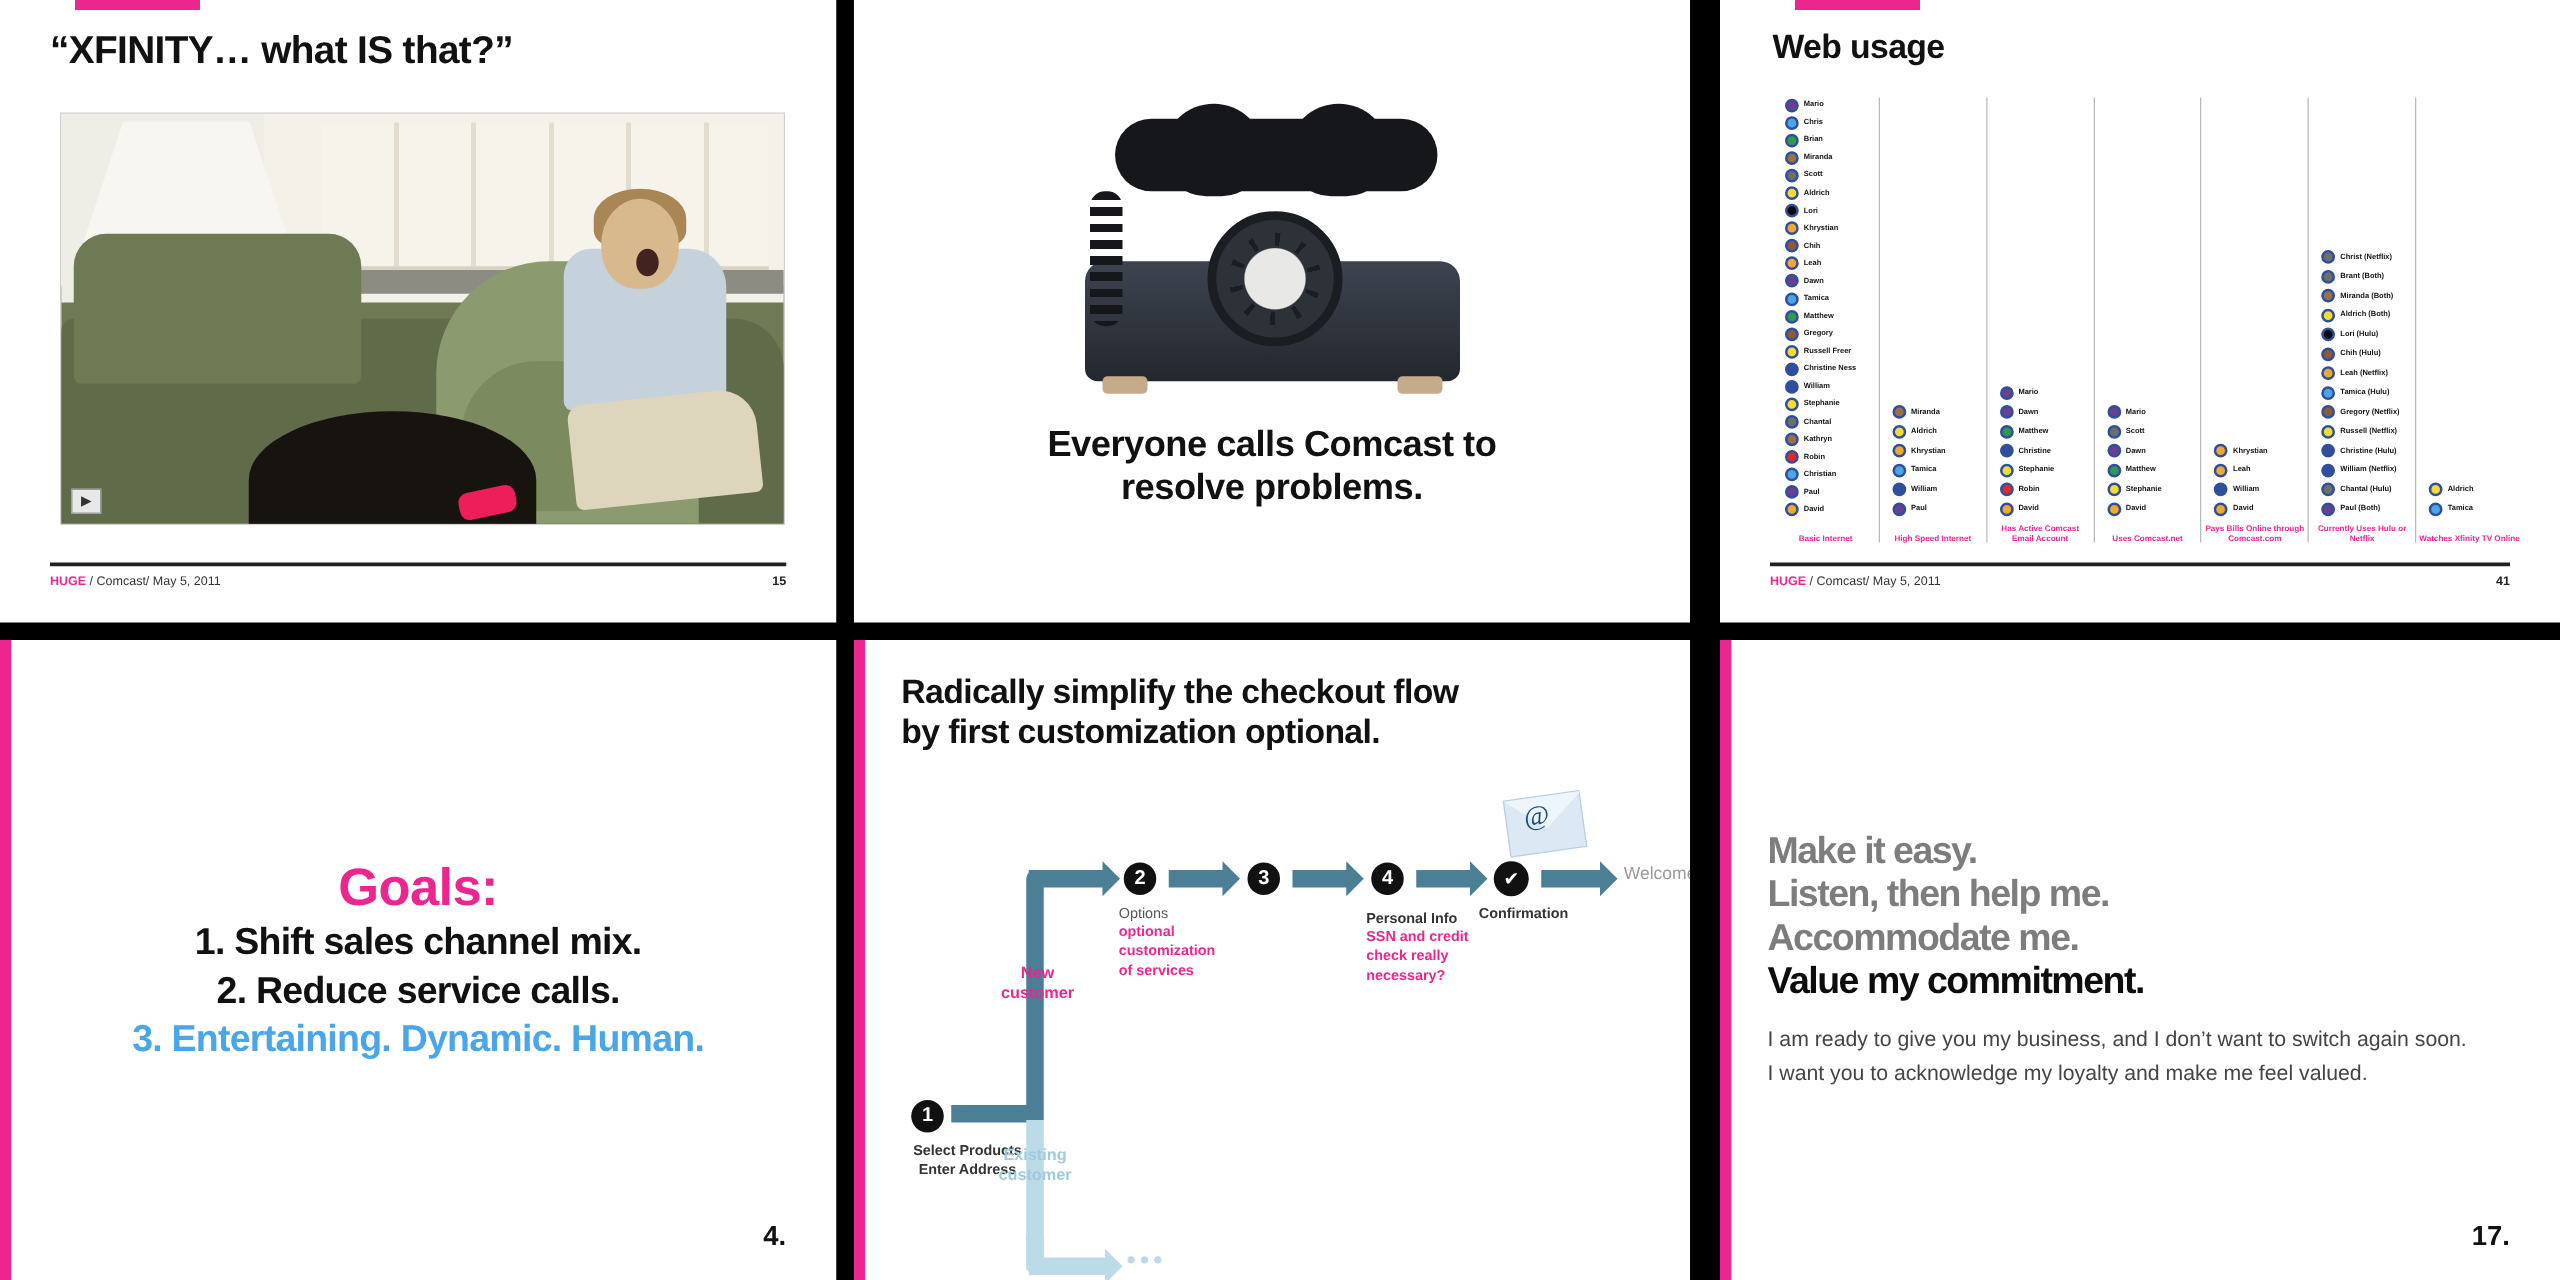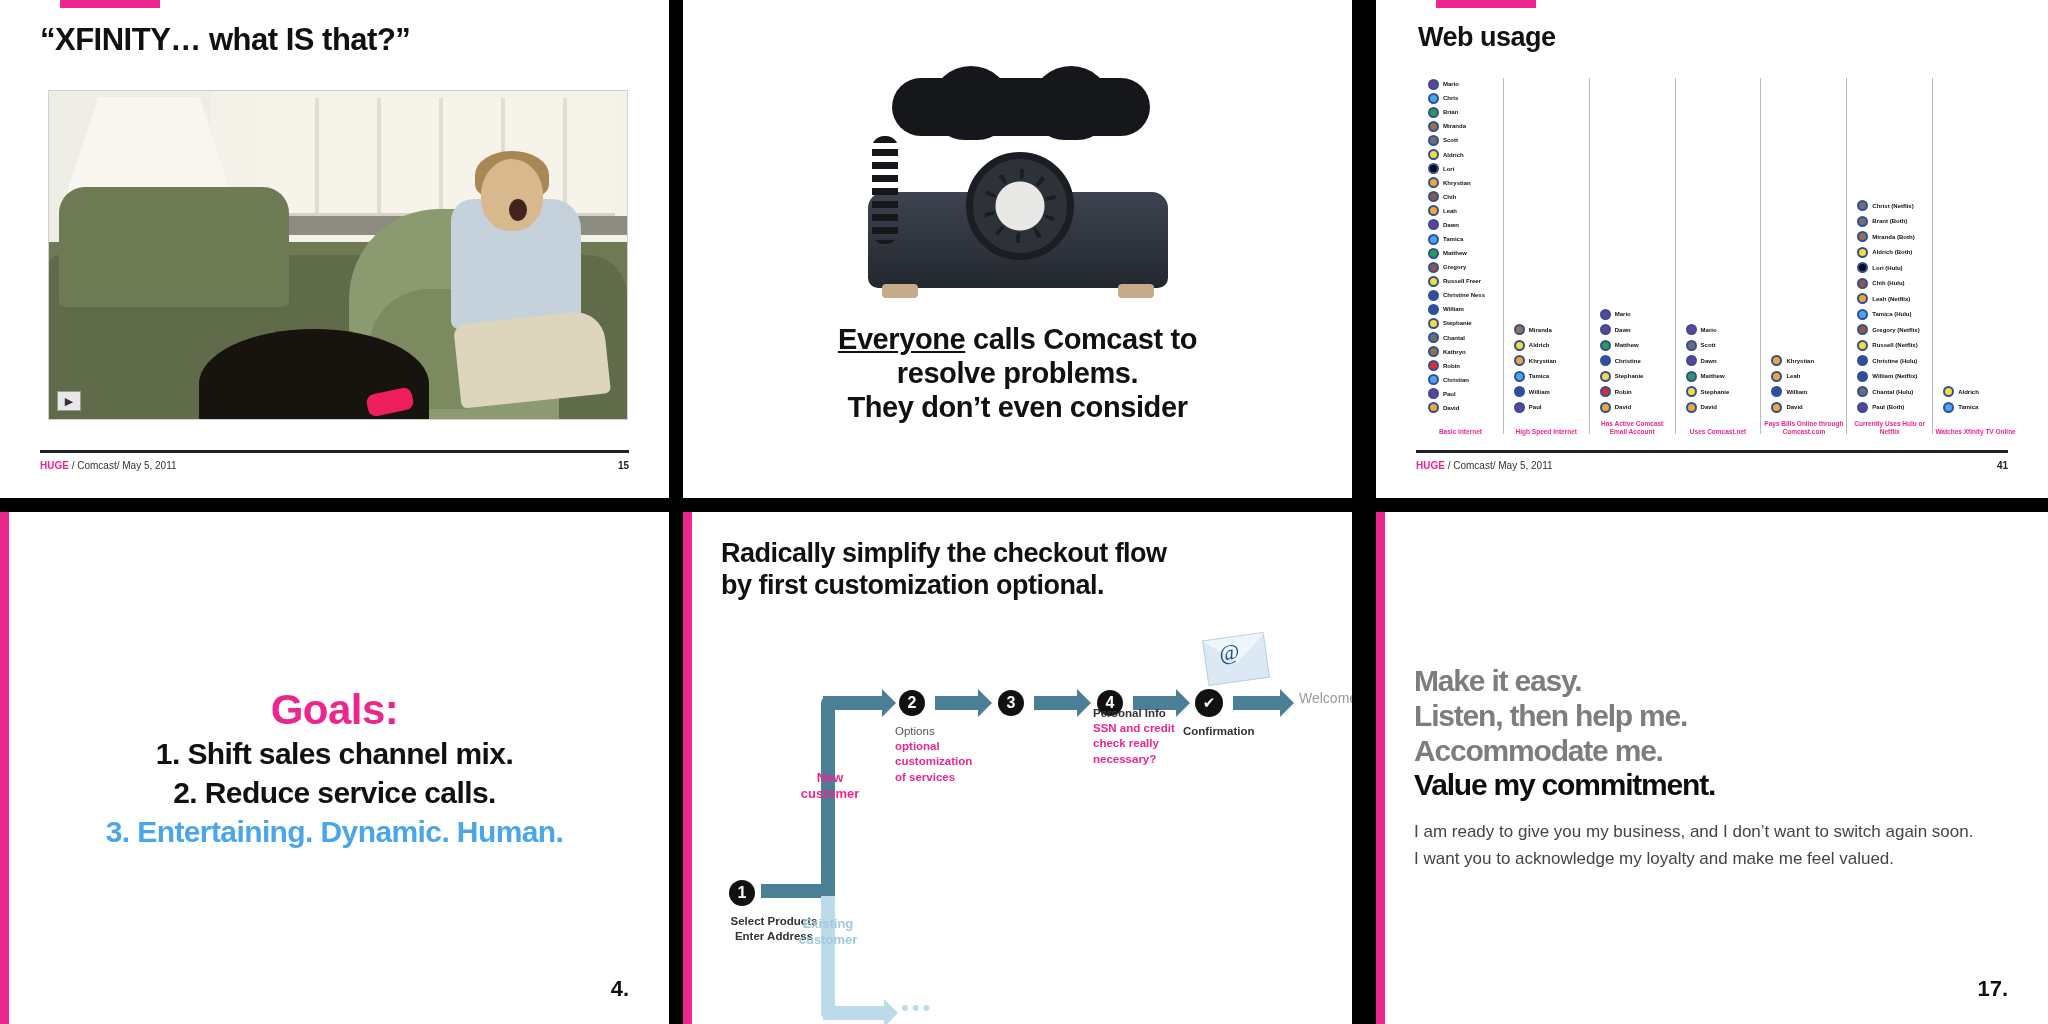--- a/index.html
+++ b/index.html
@@ -179,21 +179,21 @@
   .ph-foot-l, .ph-foot-r{
     position:absolute; bottom:6px; width:36px; height:14px;
     background:#c6ab8b; border-radius:4px;
   }
   .ph-foot-l{ left:44px; }
   .ph-foot-r{ right:44px; }
   .s2-text {
     text-align:center; font-size:29px; font-weight:bold; color:#111;
     line-height:1.18; letter-spacing:-0.4px;
   }
-  .s2-text .u { text-decoration: underline; }
+  .s2-text .u { }
 
   
   .s3-title { position:absolute; left:42px; top:22px; font-size:27px; }
   .chart {
     position:absolute; left:42px; right:30px; top:78px; bottom:64px;
   }
   .chart-cols { position:absolute; inset:0; display:flex; }
   .ccol { position:relative; flex:1 1 0; border-right:1px solid #b9b9b9; }
   .ccol:last-child { border-right:none; }
   .ccol-head {
@@ -326,21 +326,20 @@
           <div class="ph-handset">
             <div class="ph-ear-l"></div>
             <div class="ph-ear-r"></div>
           </div>
           <div class="ph-foot-l"></div>
           <div class="ph-foot-r"></div>
         </div>
         <div class="s2-text">
           <div><span class="u">Everyone</span><span> calls Comcast to</span></div>
           <div>resolve problems.</div>
-          <div>They don’t even consider</div>
         </div>
       </div>
     </div>
   </div>
 
   <div class="cell c3 r1">
     <div class="slide">
       <div class="pinkbar"></div>
       <div class="slide-title s3-title">Web usage</div>
       <div class="chart">
@@ -689,21 +688,21 @@
         <div class="stepcol" style="left:182px; top:72px;">
           <div class="st-g">Options</div>
           <div class="st-p">optional customization of services</div>
         </div>
 
         <div class="num" style="left:285px; top:38px;">3</div>
         <div class="arrow" style="left:321px; top:44px; width:44px;"></div>
 
         <div class="num" style="left:384px; top:38px;">4</div>
         <div class="arrow" style="left:420px; top:44px; width:44px;"></div>
-        <div class="stepcol" style="left:380px; top:54px;">
+        <div class="stepcol" style="left:380px; top:76px;">
           <div class="st-h">Personal Info</div>
           <div class="st-p">SSN and credit check really necessary?</div>
         </div>
 
         <div class="check" style="left:482px; top:37px;">✔</div>
         <div class="stepcol" style="left:470px; top:72px; width:110px;">
           <div class="st-h">Confirmation</div>
         </div>
         <div class="arrow" style="left:520px; top:44px; width:48px;"></div>
         <div class="welcome" style="left:586px; top:38px;">Welcome</div>

